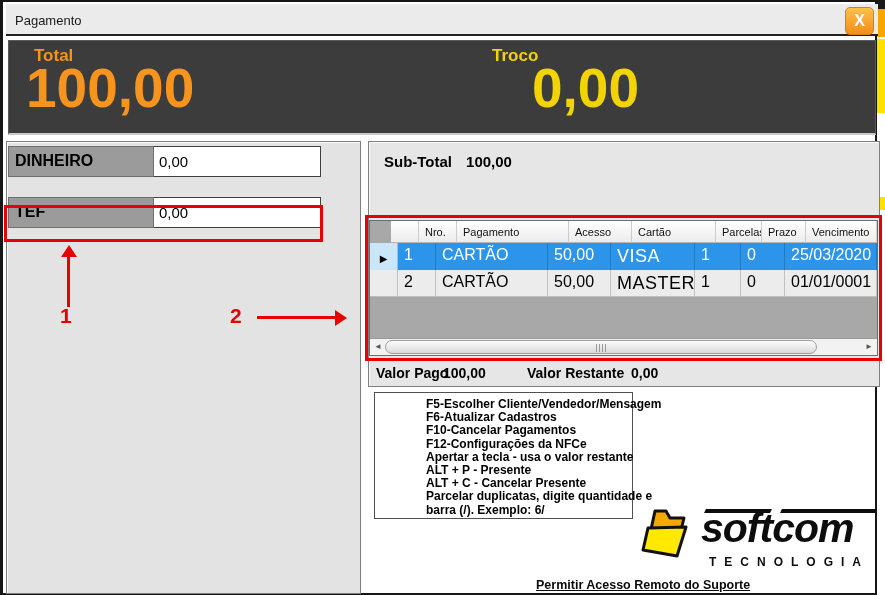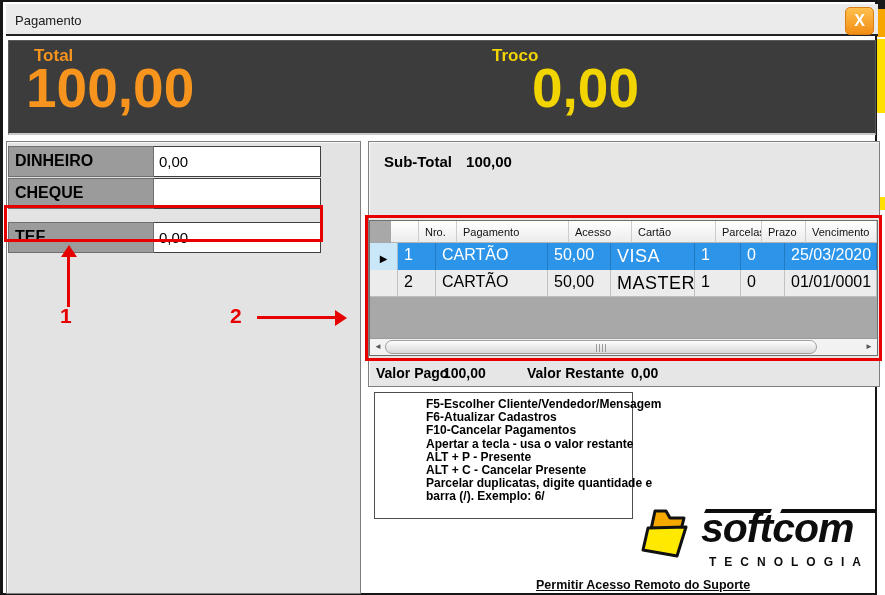--- a/index.html
+++ b/index.html
@@ -34,21 +34,21 @@
   .troco-value { position:absolute; left:523px; top:17px; font-size:55px; font-weight:bold; color:#f2d400; line-height:1.1; }
 
   
   .left-panel { position:absolute; left:3px; top:139px; width:355px; height:453px; background:#e3e3e3;
                 border:1px solid #7e7e7e; box-shadow:inset 1px 1px 0 #fafafa; }
   .pay-row { position:absolute; left:1px; display:flex; height:31px; }
   .pay-row .lbl { width:146px; height:31px; background:#9b9b9b; border:1px solid #6f6f6f;
                   font-size:16px; font-weight:bold; color:#000; padding:5px 0 0 6px; }
   .pay-row .val { width:167px; height:31px; background:#ffffff; border:1px solid #3f3f3f; border-left:none;
                   font-size:15px; color:#000; padding:6px 0 0 5px; }
-  .row-0 { top:4px; } .row-1 { top:36px; } .row-2 { top:80px; }
+  .row-0 { top:4px; } .row-1 { top:36px; } .row-2 { top:55px; }
 
   .tef-redbox { position:absolute; left:1px; top:203px; width:319px; height:37px;
                 border:3px solid #e60000; z-index:6; }
 
   
   .red { color:#e60000; }
   .arrow1-line { position:absolute; left:64px; top:253px; width:3px; height:52px; background:#e60000; }
   .arrow1-head { position:absolute; left:58px; top:243px; width:0; height:0;
                  border-left:8px solid transparent; border-right:8px solid transparent; border-bottom:12px solid #e60000; }
   .num1 { position:absolute; left:57px; top:302px; font-size:21px; font-weight:bold; }
@@ -134,24 +134,20 @@
       <div class="total-value">100,00</div>
       <div class="troco-label">Troco</div>
       <div class="troco-value">0,00</div>
     </div>
 
     <div class="left-panel">
       <div class="pay-row row-0">
         <div class="lbl">DINHEIRO</div>
         <div class="val">0,00</div>
       </div>
-      <div class="pay-row row-1">
-        <div class="lbl">CHEQUE</div>
-        <div class="val"></div>
-      </div>
       <div class="pay-row row-2">
         <div class="lbl">TEF</div>
         <div class="val">0,00</div>
       </div>
 
     </div>
 
     <div class="tef-redbox"></div>
     <div class="arrow1-head"></div>
     <div class="arrow1-line"></div>
@@ -210,20 +206,21 @@
       <span class="vp-l">Valor Pago</span>
       <span class="vp-v">100,00</span>
       <span class="vr-l">Valor Restante</span>
       <span class="vr-v">0,00</span>
     </div>
 
     <div class="help-box">
       <div>F5-Escolher Cliente/Vendedor/Mensagem</div>
       <div>F6-Atualizar Cadastros</div>
       <div>F10-Cancelar Pagamentos</div>
+      <div>F12-Configurações da NFCe</div>
       <div>Apertar a tecla - usa o valor restante</div>
       <div>ALT + P - Presente</div>
       <div>ALT + C - Cancelar Presente</div>
       <div>Parcelar duplicatas, digite quantidade e</div>
       <div>barra (/). Exemplo: 6/</div>
     </div>
 
     <div class="logo">
       <svg class="logo-folder" viewBox="0 0 64 64">
         <path d="M16 8 L27 8 L31 15 L45 15 L41 31 L11 31 Z" fill="#F5A800" stroke="#111" stroke-width="3" stroke-linejoin="round"></path>

